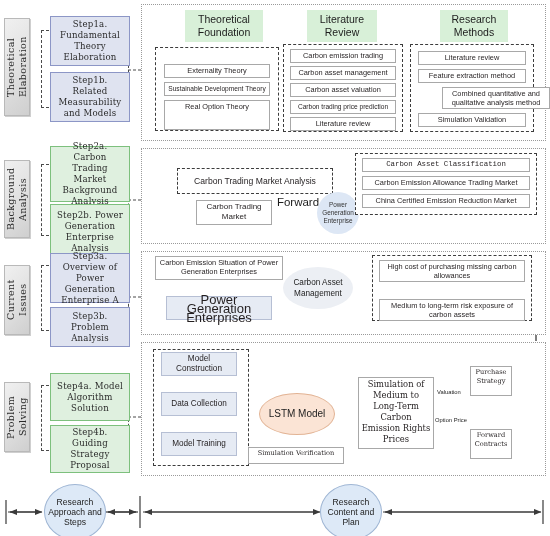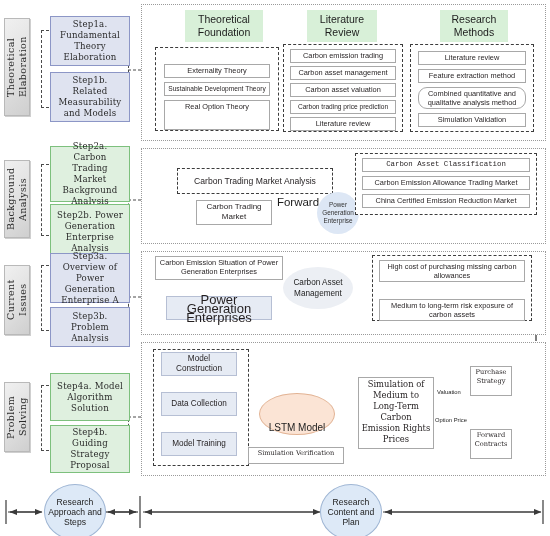--- a/index.html
+++ b/index.html
@@ -231,21 +231,21 @@
       <span>Literature review</span>
     </div>
 
   <div class="abs dashgroup" style="left:410px;top:44px;width:124px;height:88px;"></div>
   <div class="abs wbox sans" style="left:418px;top:51px;width:108px;height:14px;">
       <span>Literature review</span>
     </div>
   <div class="abs wbox sans" style="left:418px;top:69px;width:108px;height:14px;">
       <span>Feature extraction method</span>
     </div>
-  <div class="abs wbox sans" style="left:418px;top:87px;width:108px;height:22px;border-radius:9px;">
+  <div class="abs wbox sans" style="left:442px;top:87px;width:108px;height:22px;">
       <span>Combined quantitative and qualitative analysis method</span>
     </div>
   <div class="abs wbox sans" style="left:418px;top:113px;width:108px;height:14px;">
       <span>Simulation Validation</span>
     </div>
 
   <div class="abs panel" style="left:141px;top:148px;width:405px;height:96px;"></div>
 
   <div class="abs" style="left:177px;top:168px;width:156px;height:26px;border:1.5px dashed #3c3c3c;background:#fff;display:flex;align-items:center;justify-content:center;font-size:8.6px;">
     <span>Carbon Trading Market Analysis</span>
@@ -301,21 +301,21 @@
   <div class="abs bbox" style="left:161px;top:352px;width:76px;height:24px;">
       <span>Model Construction</span>
     </div>
   <div class="abs bbox" style="left:161px;top:392px;width:76px;height:24px;">
       <span>Data Collection</span>
     </div>
   <div class="abs bbox" style="left:161px;top:432px;width:76px;height:24px;">
       <span>Model Training</span>
     </div>
 
-  <div class="abs ell peach" style="left:259px;top:393px;width:76px;height:42px;align-items:flex-end;">
+  <div class="abs ell peach" style="left:259px;top:393px;width:76px;height:42px;">
     <span>LSTM Model</span>
   </div>
 
   <div class="abs wbox serif" style="left:248px;top:447px;width:96px;height:17px;font-size:6.6px;">
     <span>Simulation Verification</span>
   </div>
 
   <div class="abs wbox serif" style="left:358px;top:377px;width:76px;height:72px;font-size:8.4px;line-height:11px;">
     <span>Simulation of Medium to Long-Term Carbon Emission Rights Prices</span>
   </div>

